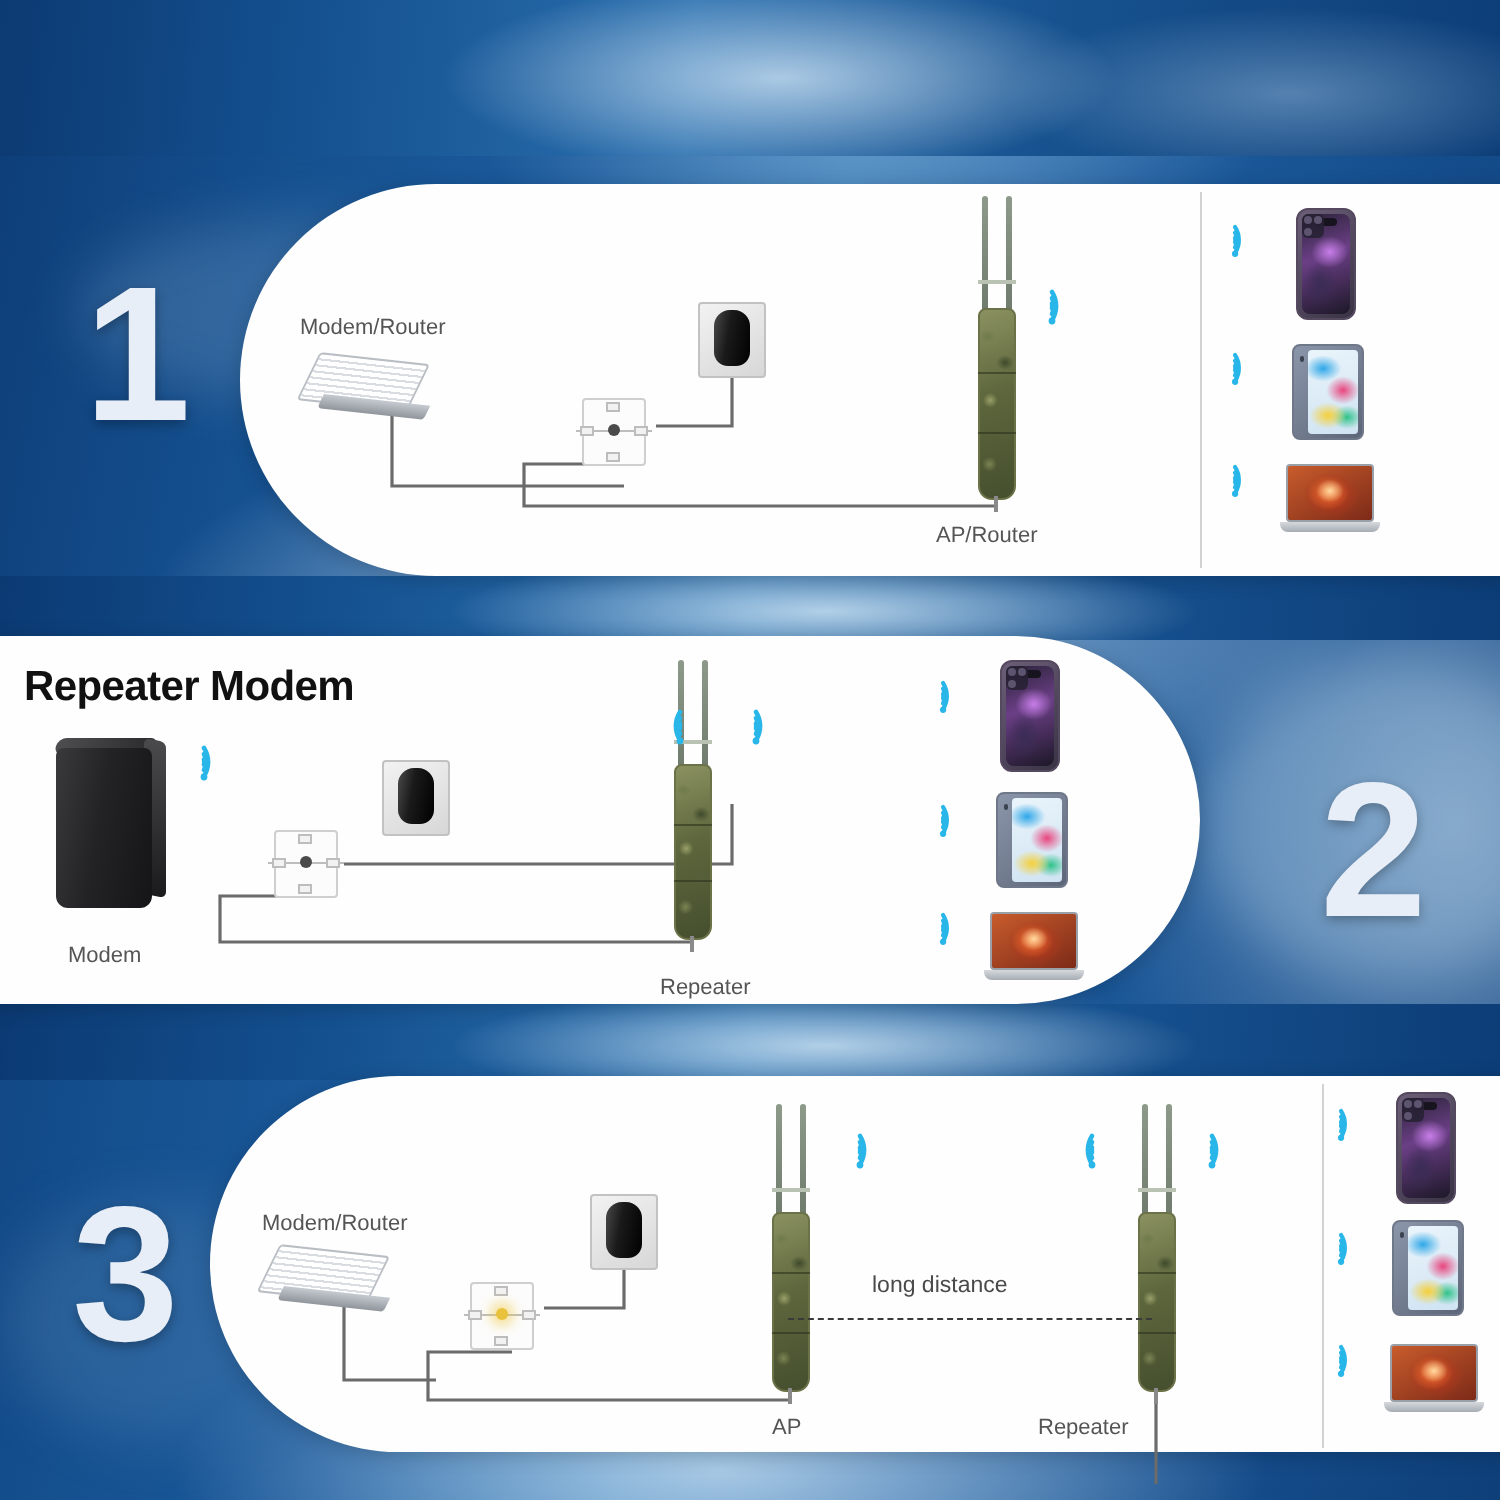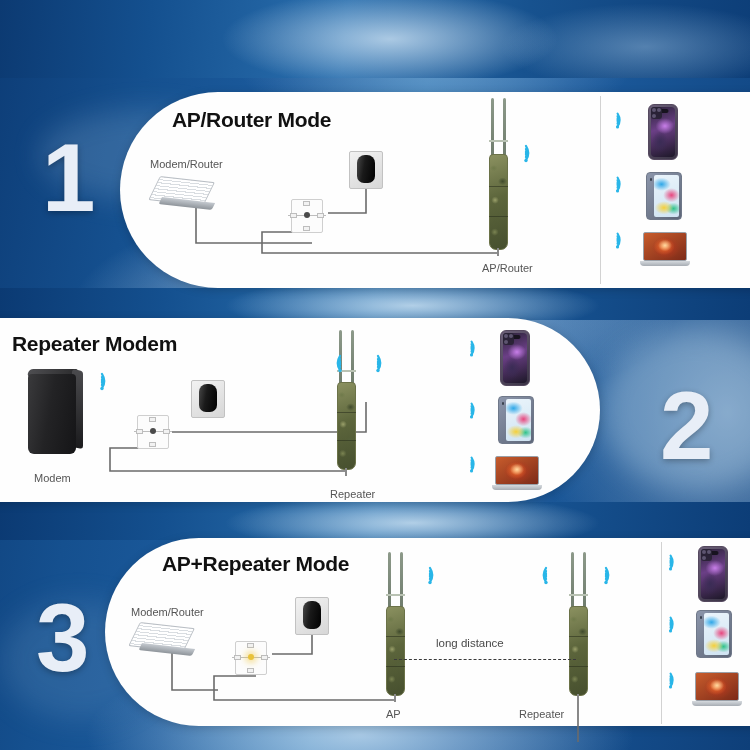--- a/index.html
+++ b/index.html
@@ -291,23 +291,21 @@
   <div class="band" style="top:502px; height:38px;"></div>
 
   <div class="card" id="card1"></div>
   <div class="card" id="card2"></div>
   <div class="card" id="card3"></div>
 
   <div class="numeral" id="num1">1</div>
   <div class="numeral" id="num2">2</div>
   <div class="numeral" id="num3">3</div>
 
-  <div class="mode-title" id="t1">AP/Router Mode</div>
   <div class="mode-title" id="t2">Repeater Modem</div>
-  <div class="mode-title" id="t3">AP+Repeater Mode</div>
 
   <svg class="wires" viewBox="0 0 750 750">
     <g fill="none" stroke="#6b6b6b" stroke-width="1.6">
 
       <path d="M196,192 L196,243 L312,243"></path>
       <path d="M366,188 L366,213 L328,213"></path>
       <path d="M312,232 L262,232 L262,253 L497,253"></path>
 
       <path d="M366,402 L366,432 L172,432"></path>
       <path d="M156,448 L110,448 L110,471 L345,471"></path>
@@ -344,21 +342,21 @@
 
   <div class="cpe" style="left:486px; top:98px; width:25px; height:158px;">
     <div class="ant antL" style="height:58px;"></div>
     <div class="ant antR" style="height:58px;"></div>
     <div class="crossbar" style="top:42px;"></div>
     <div class="body" style="top:56px; height:96px;"></div>
     <div class="seam" style="top:88px;"></div>
     <div class="seam" style="top:118px;"></div>
     <div class="tail" style="top:150px; height:8px;"></div>
   </div>
-  <div class="cap" style="left:482px; top:262px;">AP/Router</div>
+  <div class="cap" style="left:468px; top:262px;">AP/Router</div>
 
   <div class="wifi" style="left:520px; top:140px;">
     <svg width="26" height="26" viewBox="0 0 26 26">
       <g fill="none" stroke="#29b6e8" stroke-width="2.3" stroke-linecap="round">
         <path d="M6,20 A13,13 0 0 0 6,6"></path>
         <path d="M6,17 A9,9 0 0 0 6,9"></path>
         <path d="M6,14.2 A5,5 0 0 0 6,11.8"></path>
       </g>
       <circle cx="6" cy="20.5" r="1.7" fill="#29b6e8"></circle>
     </svg>

